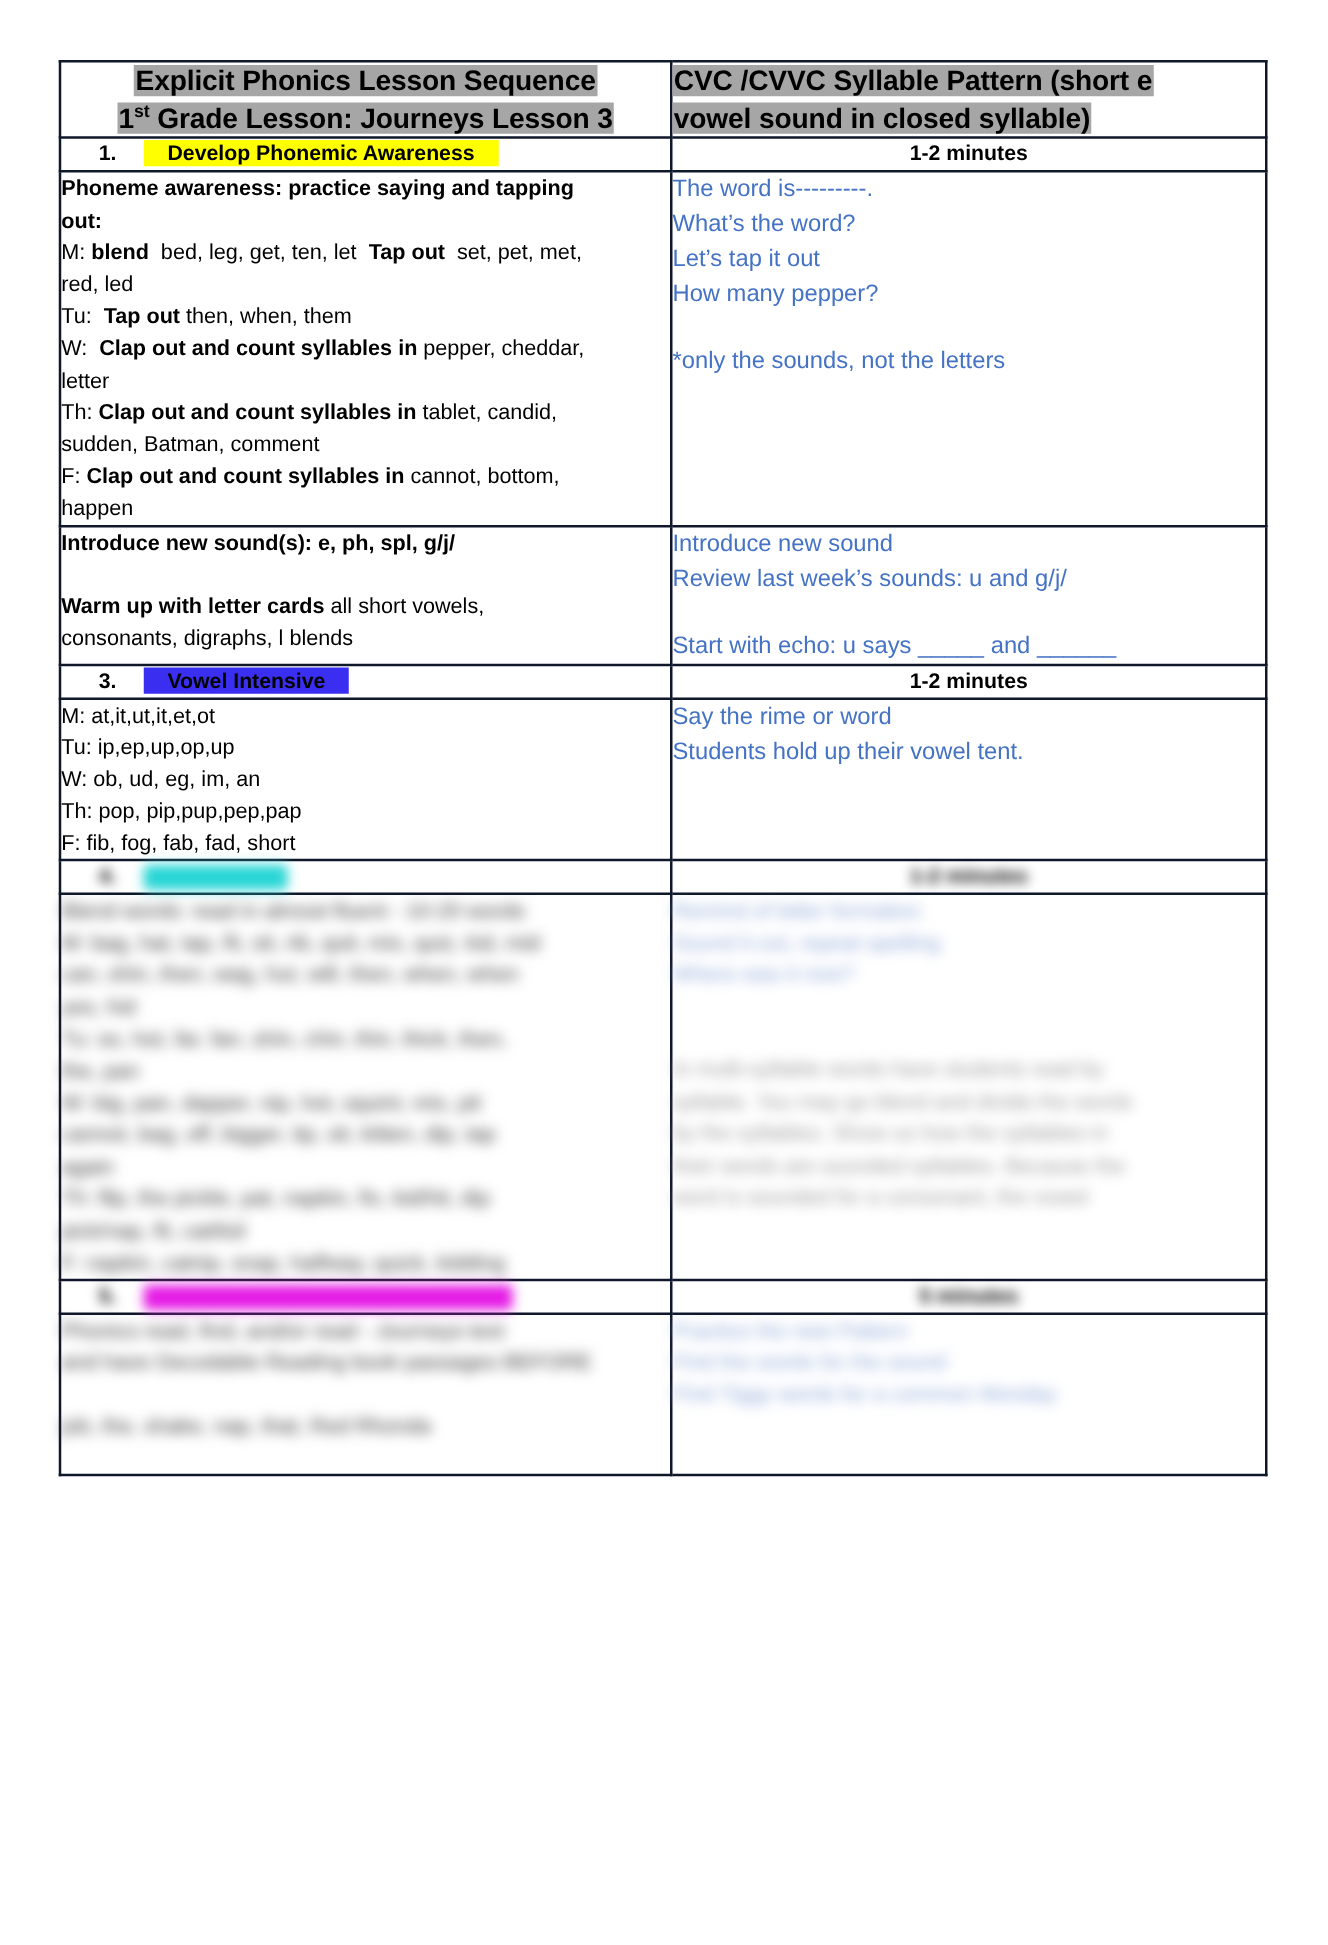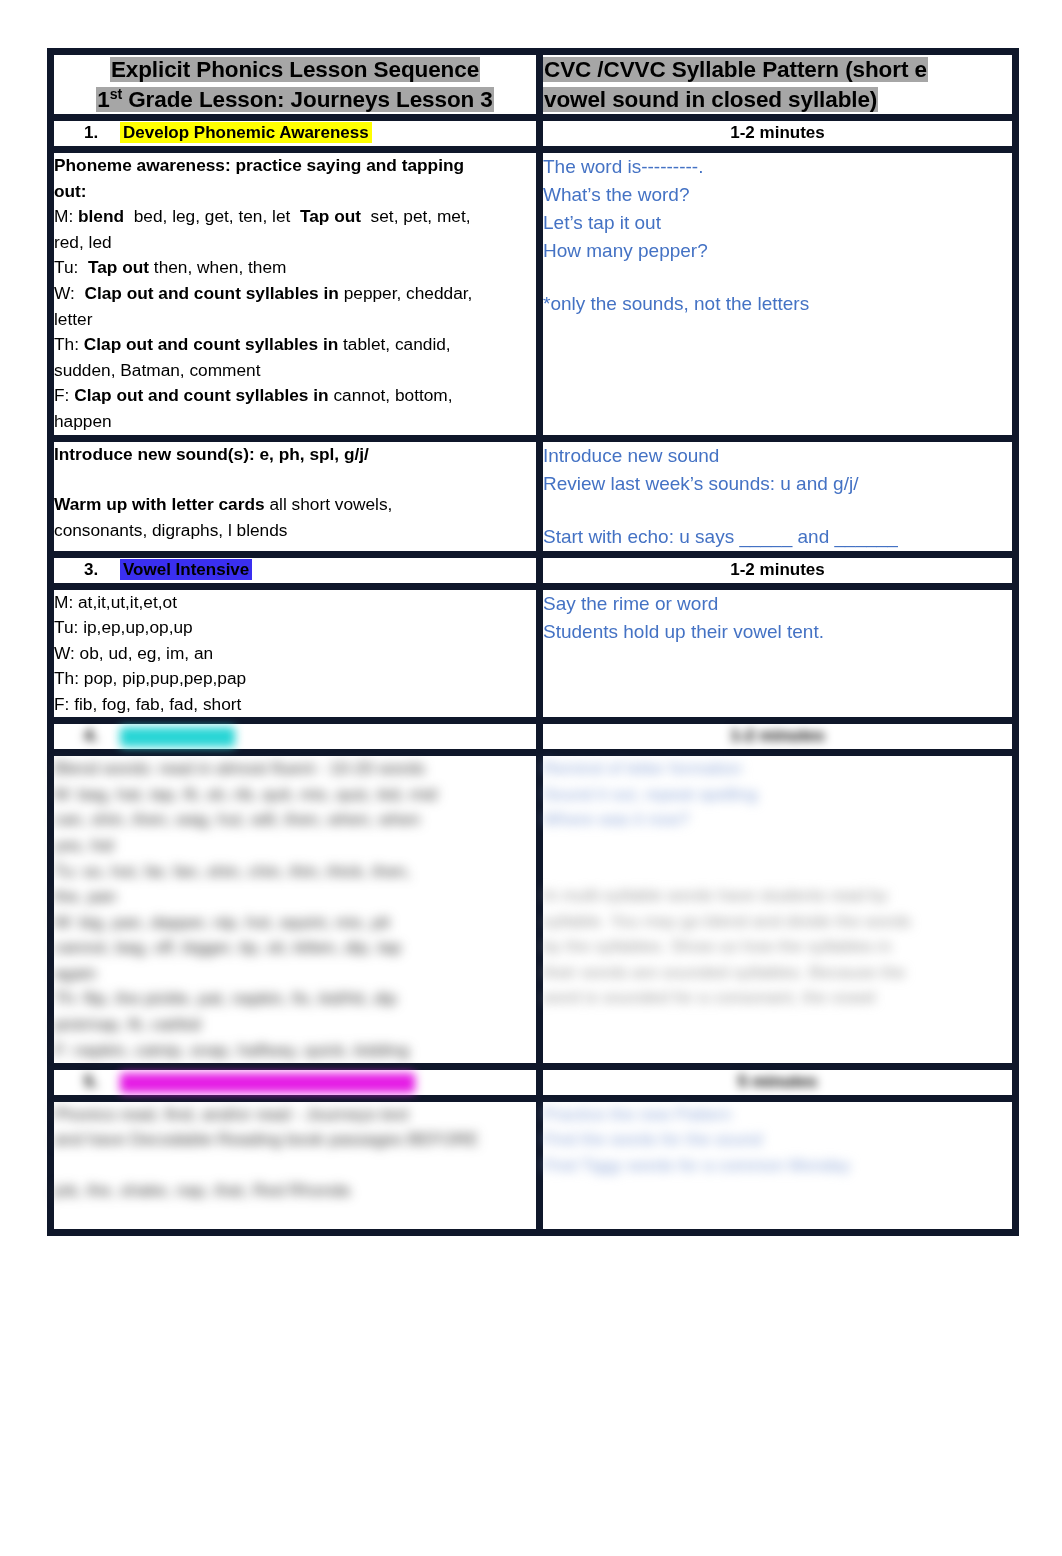--- a/index.html
+++ b/index.html
@@ -23,21 +23,21 @@
   }
   table.lesson-table {
     position: absolute;
     left: 47px;
     top: 48px;
     width: 965px;
     border-collapse: collapse;
     table-layout: fixed;
   }
   table.lesson-table td {
-    border: 7px solid #0f172a;
+    border: 2px solid #0f172a;
     vertical-align: top;
     padding: 0;
   }
   col.c-left { width: 489px; }
   col.c-right { width: 476px; }
 
   
   .hdr-cell {
     padding: 6px 10px 10px 10px;
   }
@@ -66,21 +66,21 @@
     font-size: 17px;
     font-weight: bold;
     color: #000;
     line-height: 1.45;
     padding-left: 30px;
   }
   .num-row .num { display: inline-block; width: 36px; }
   .hl {
     box-decoration-break: clone;
     -webkit-box-decoration-break: clone;
-    padding: 1px 3px;
+    padding: 1px 19px;
   }
   .hl-yellow  { background: #ffff00; }
   .hl-green   { background: #00ff3c; }
   .hl-blue    { background: #3a2ff0; }
   .hl-cyan    { background: #27d5d5; }
   .hl-magenta { background: #e51ce5; }
 
   .mins-cell {
     padding: 4px 8px;
     text-align: center;

